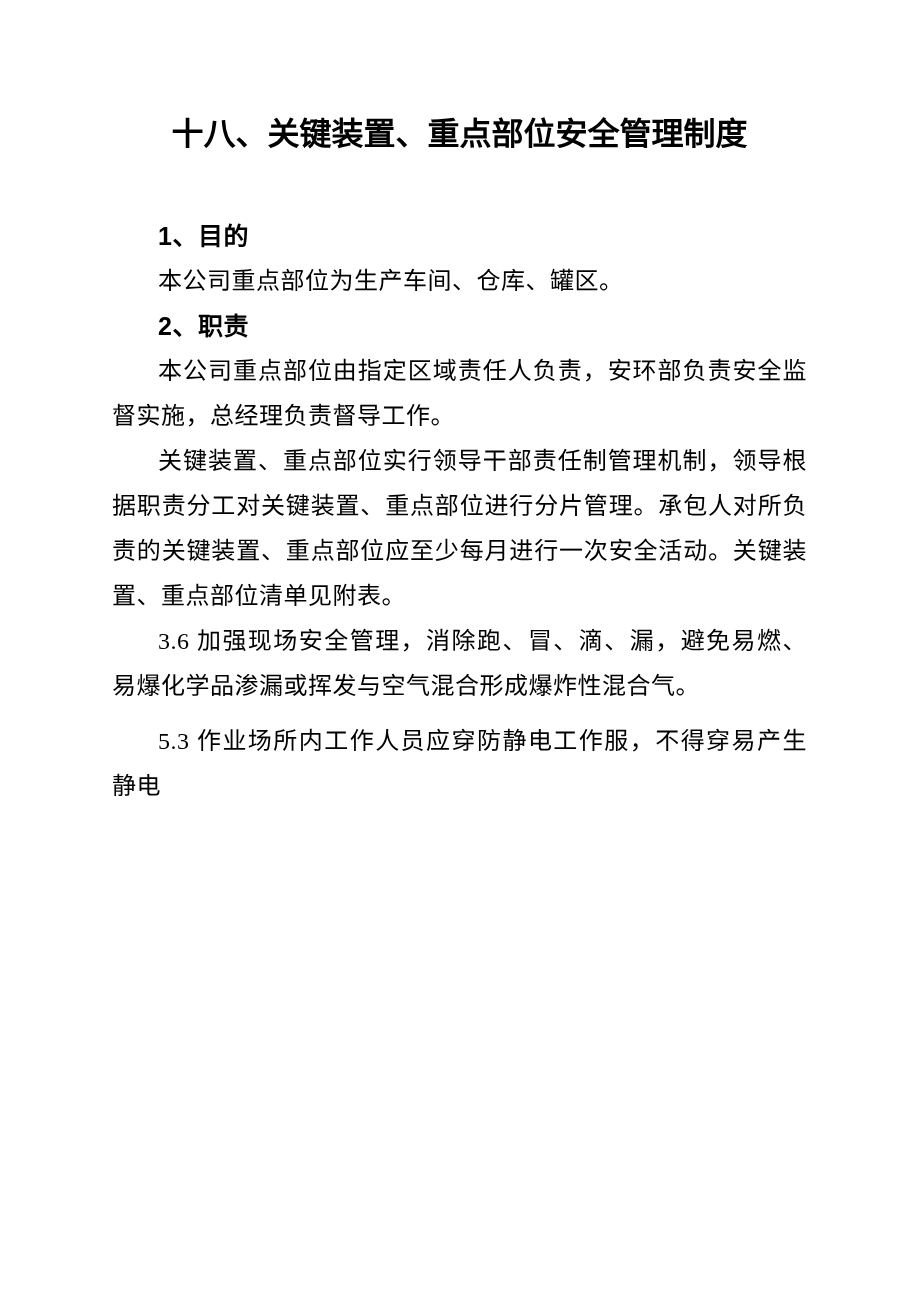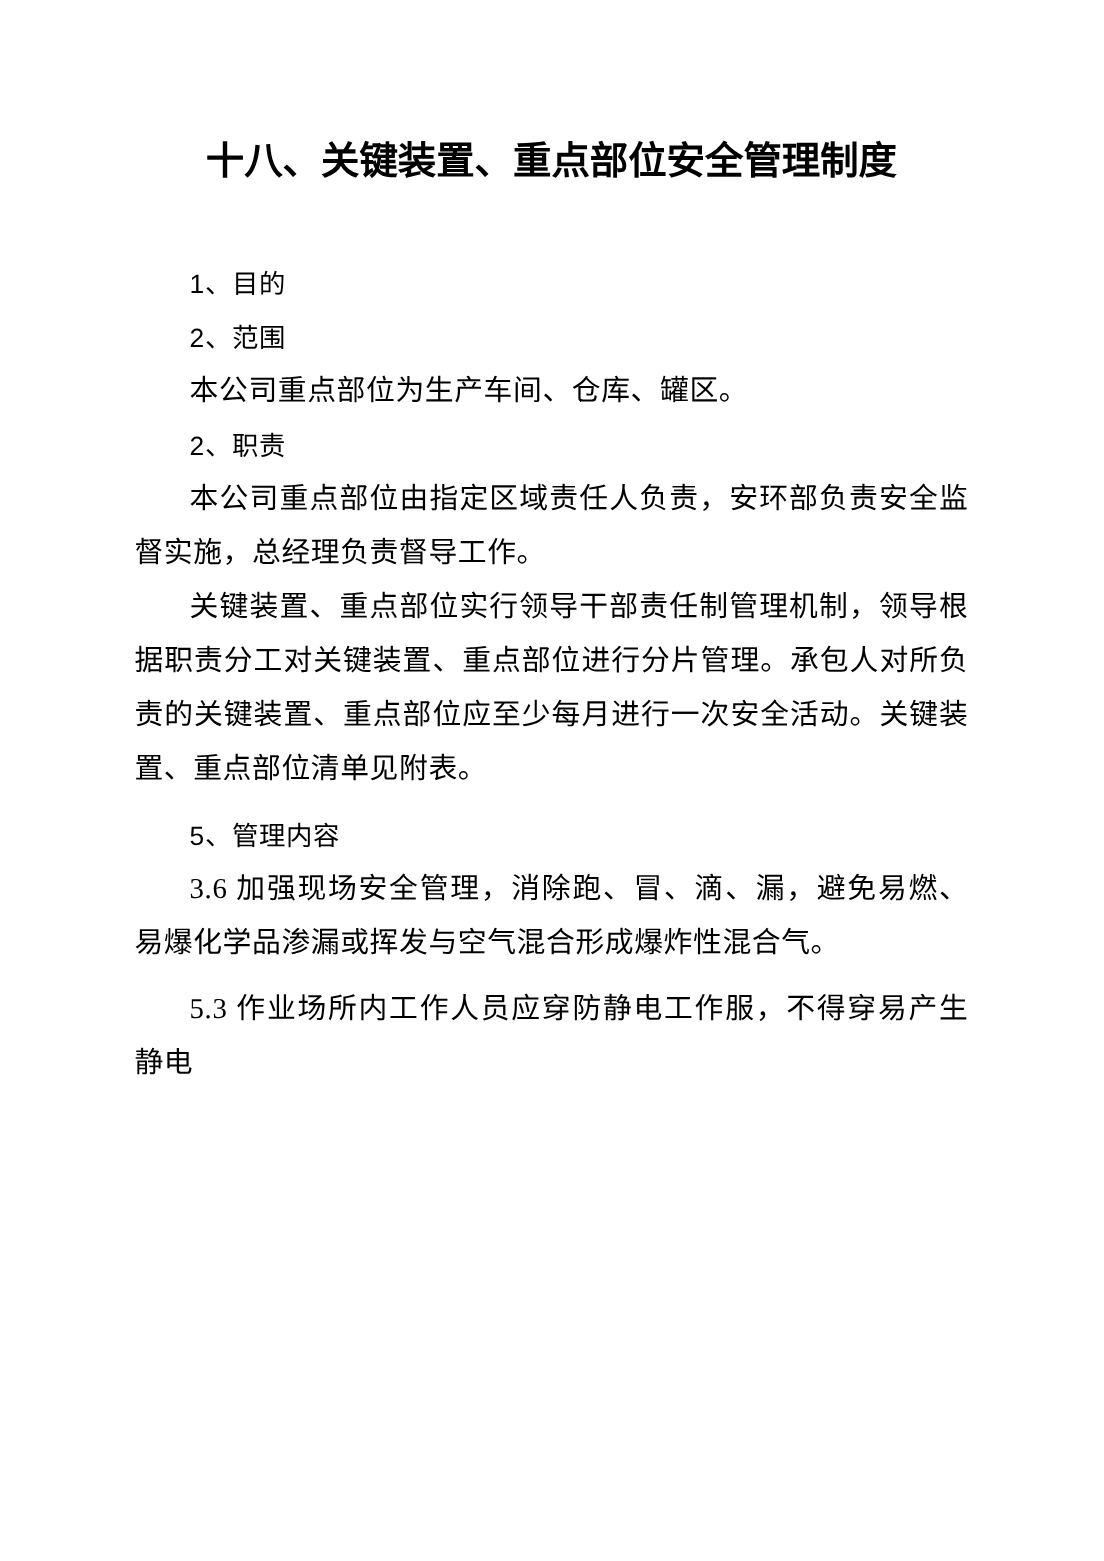--- a/index.html
+++ b/index.html
@@ -27,22 +27,22 @@
     text-align: center;
     letter-spacing: 0px;
     margin: 0 0 57px 0;
     white-space: nowrap;
   }
   .block {
     margin: 0;
   }
   .heading {
     font-family: "Liberation Sans", sans-serif;
-    font-weight: 400;
-    font-size: 22px;
+    font-weight: 700;
+    font-size: 25px;
     line-height: 45px;
     text-indent: 46px;
     letter-spacing: 0.5px;
   }
   .body-para {
     font-family: "Liberation Serif", serif;
     font-weight: 400;
     font-size: 24px;
     line-height: 45px;
     text-indent: 46px;
@@ -55,30 +55,28 @@
 </style>
 </head>
 <body>
 
 <div class="page">
   <h1 class="doc-title">十八、关键装置、重点部位安全管理制度</h1>
 
   <div class="block heading">1、目的</div>
 
 
-  <div class="block heading">2、范围</div>
 
   <div class="block body-para">本公司重点部位为生产车间、仓库、罐区。</div>
 
   <div class="block heading">2、职责</div>
 
   <div class="block body-para">本公司重点部位由指定区域责任人负责，安环部负责安全监督实施，总经理负责督导工作。</div>
 
 
   <div class="block body-para">关键装置、重点部位实行领导干部责任制管理机制，领导根据职责分工对关键装置、重点部位进行分片管理。承包人对所负责的关键装置、重点部位应至少每月进行一次安全活动。关键装置、重点部位清单见附表。</div>
 
-  <div class="block heading gap-md">5、管理内容</div>
 
   <div class="block body-para">3.6 加强现场安全管理，消除跑、冒、滴、漏，避免易燃、易爆化学品渗漏或挥发与空气混合形成爆炸性混合气。</div>
 
 
   <div class="block body-para gap-md">5.3 作业场所内工作人员应穿防静电工作服，不得穿易产生静电</div>
 </div>
 
 </body></html>

